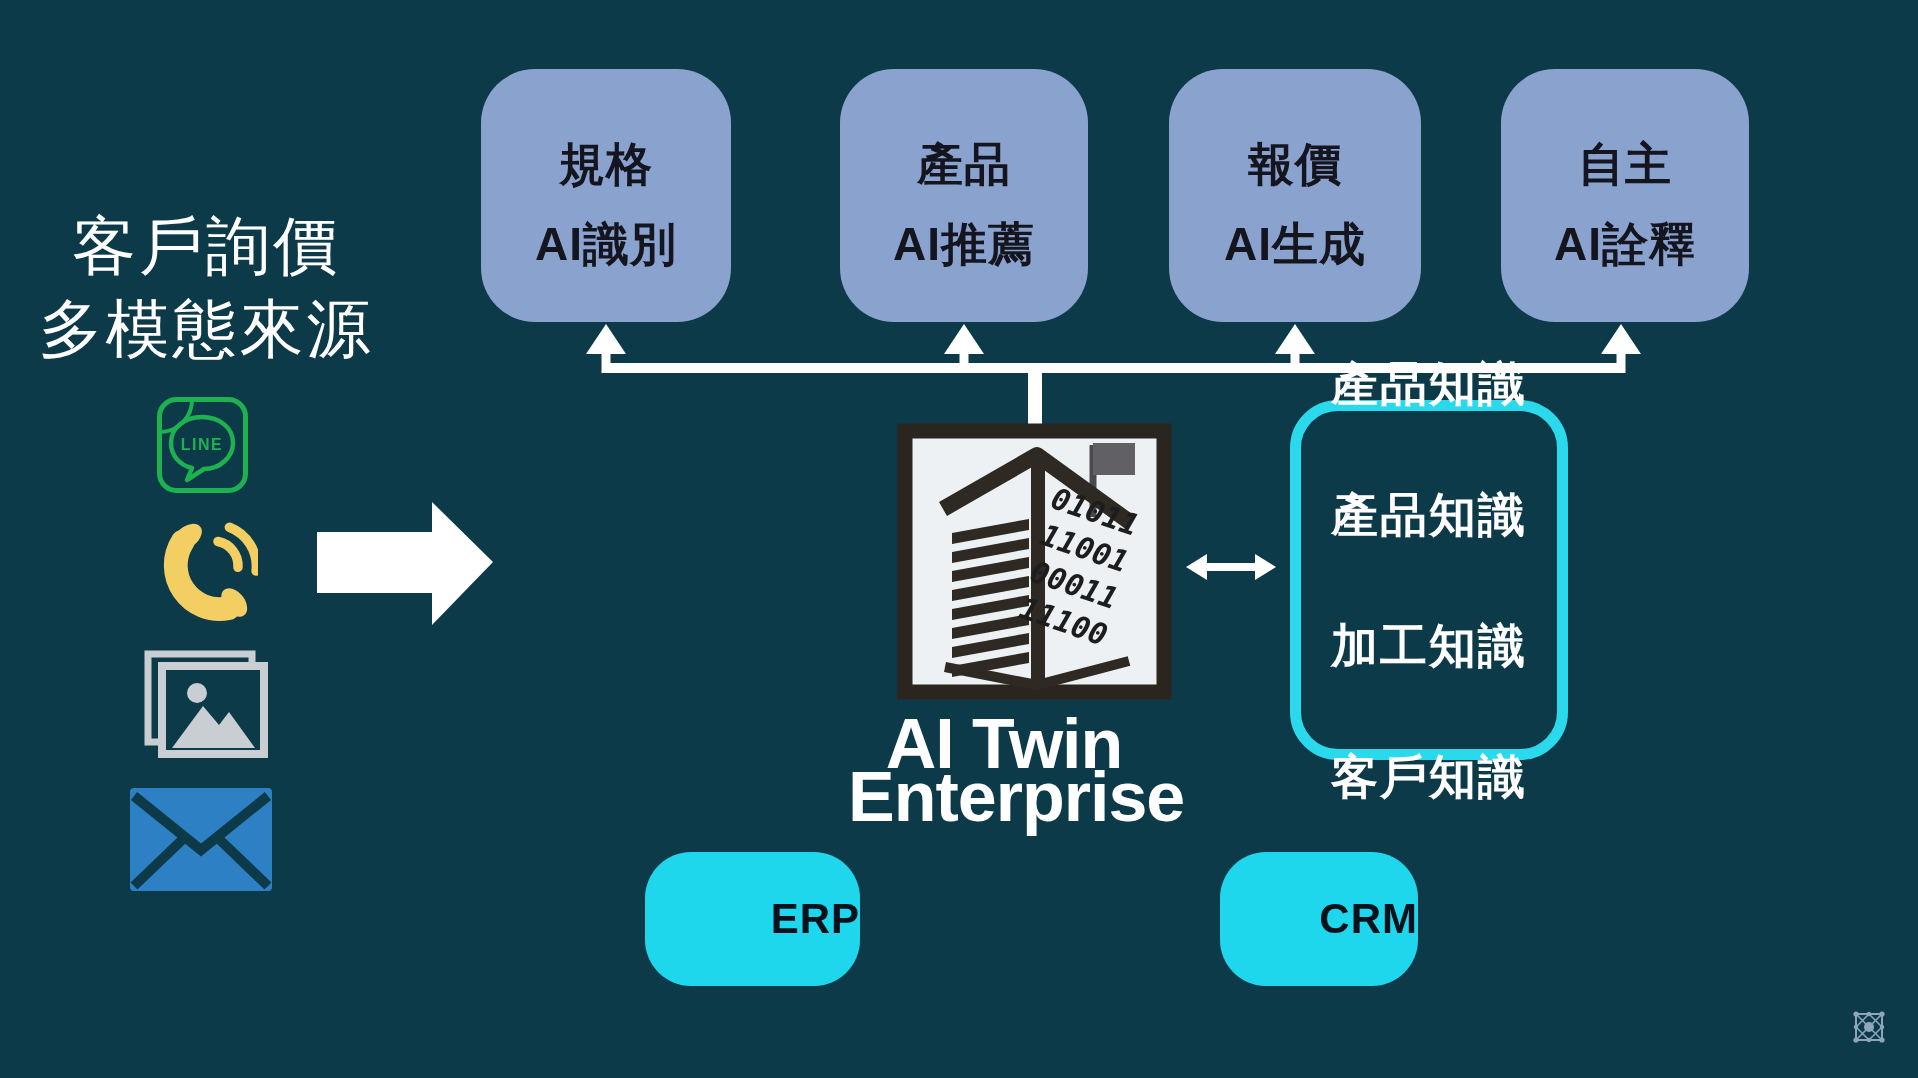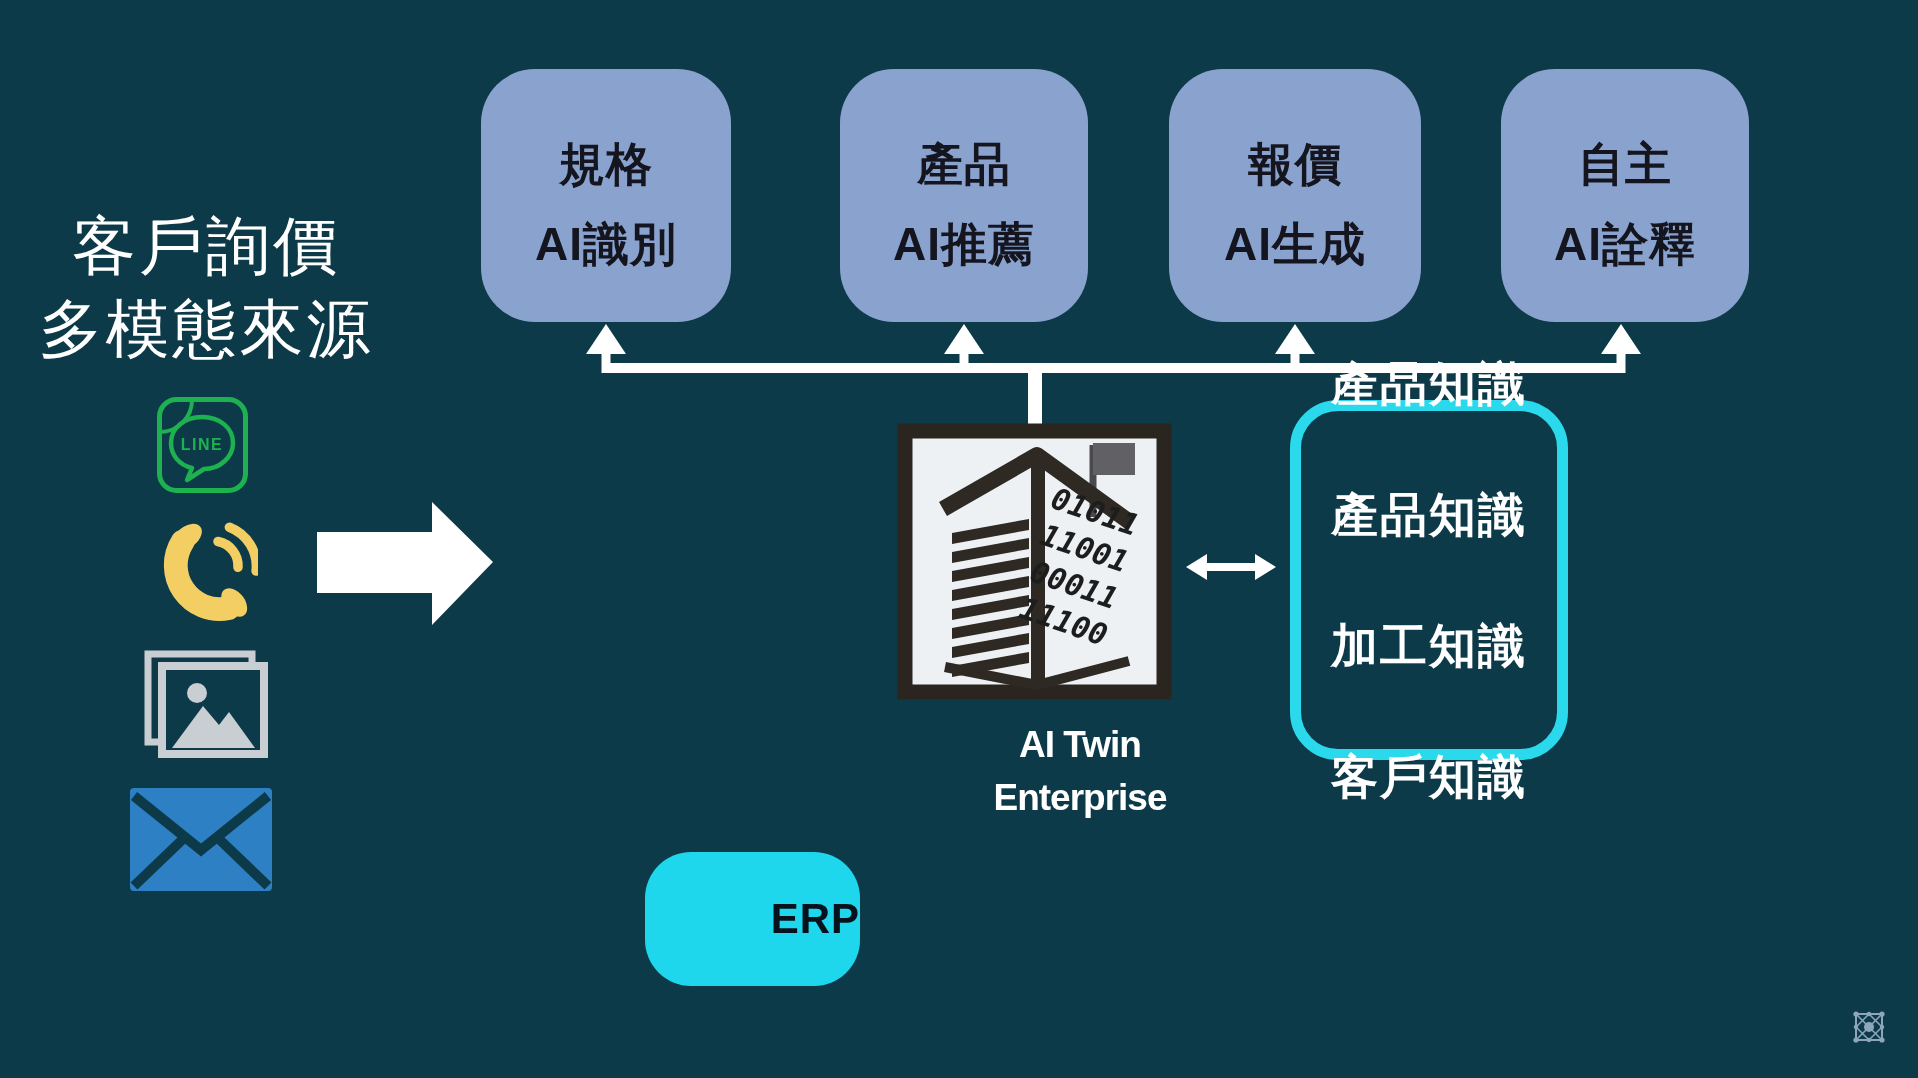--- a/index.html
+++ b/index.html
@@ -23,23 +23,23 @@
 
   
   .left-title {
     position:absolute; left:30px; top:205px; width:352px;
     text-align:center; color:#ffffff; font-size:64px; font-weight:400;
     line-height:83px; letter-spacing:3px;
   }
 
   
   .ai-label {
-    position:absolute; left:924px; top:718px; width:312px;
+    position:absolute; left:848px; top:718px; width:312px;
     text-align:center; color:#ffffff; font-weight:bold;
-    font-size:37px; line-height:53px; letter-spacing:-1px;
+    font-size:70px; line-height:53px; letter-spacing:-1px;
   }
 
   
   .knowledge-box {
     position:absolute; left:1290px; top:400px; width:278px; height:360px;
     border:11px solid #2bd9ec; border-radius:48px; box-sizing:border-box;
     display:flex; flex-direction:column; align-items:center; justify-content:center;
     color:#ffffff; font-weight:bold; font-size:47px; line-height:83px;
     letter-spacing:2px;
     gap:48px;
@@ -170,20 +170,23 @@
 
   <div class="knowledge-box">
     <div>產品知識</div>
     <div>產品知識</div>
     <div>加工知識</div>
     <div>客戶知識</div>
   </div>
 
   <div class="bottom-box" style="left:645px;width:215px;">
     <span>ERP</span>
+  </div>
+  <div class="bottom-box" style="left:1220px;width:198px;">
+    <span>CRM</span>
   </div>
 
   <svg class="abs" style="left:1852px;top:1010px;" width="34" height="34" viewBox="0 0 34 34">
     <rect x="4" y="4" width="26" height="26" fill="none" stroke="#8fa6ba" stroke-width="2"></rect>
     <path d="M4 4 L30 30 M30 4 L4 30 M17 4 L4 17 M17 4 L30 17 M4 17 L17 30 M30 17 L17 30" stroke="#8fa6ba" stroke-width="1.5" fill="none"></path>
     <circle cx="17" cy="17" r="5" fill="#8fa6ba"></circle>
     <g fill="#8fa6ba">
       <circle cx="4" cy="4" r="2.6"></circle>
         <circle cx="30" cy="4" r="2.6"></circle>
       <circle cx="4" cy="30" r="2.6"></circle>

